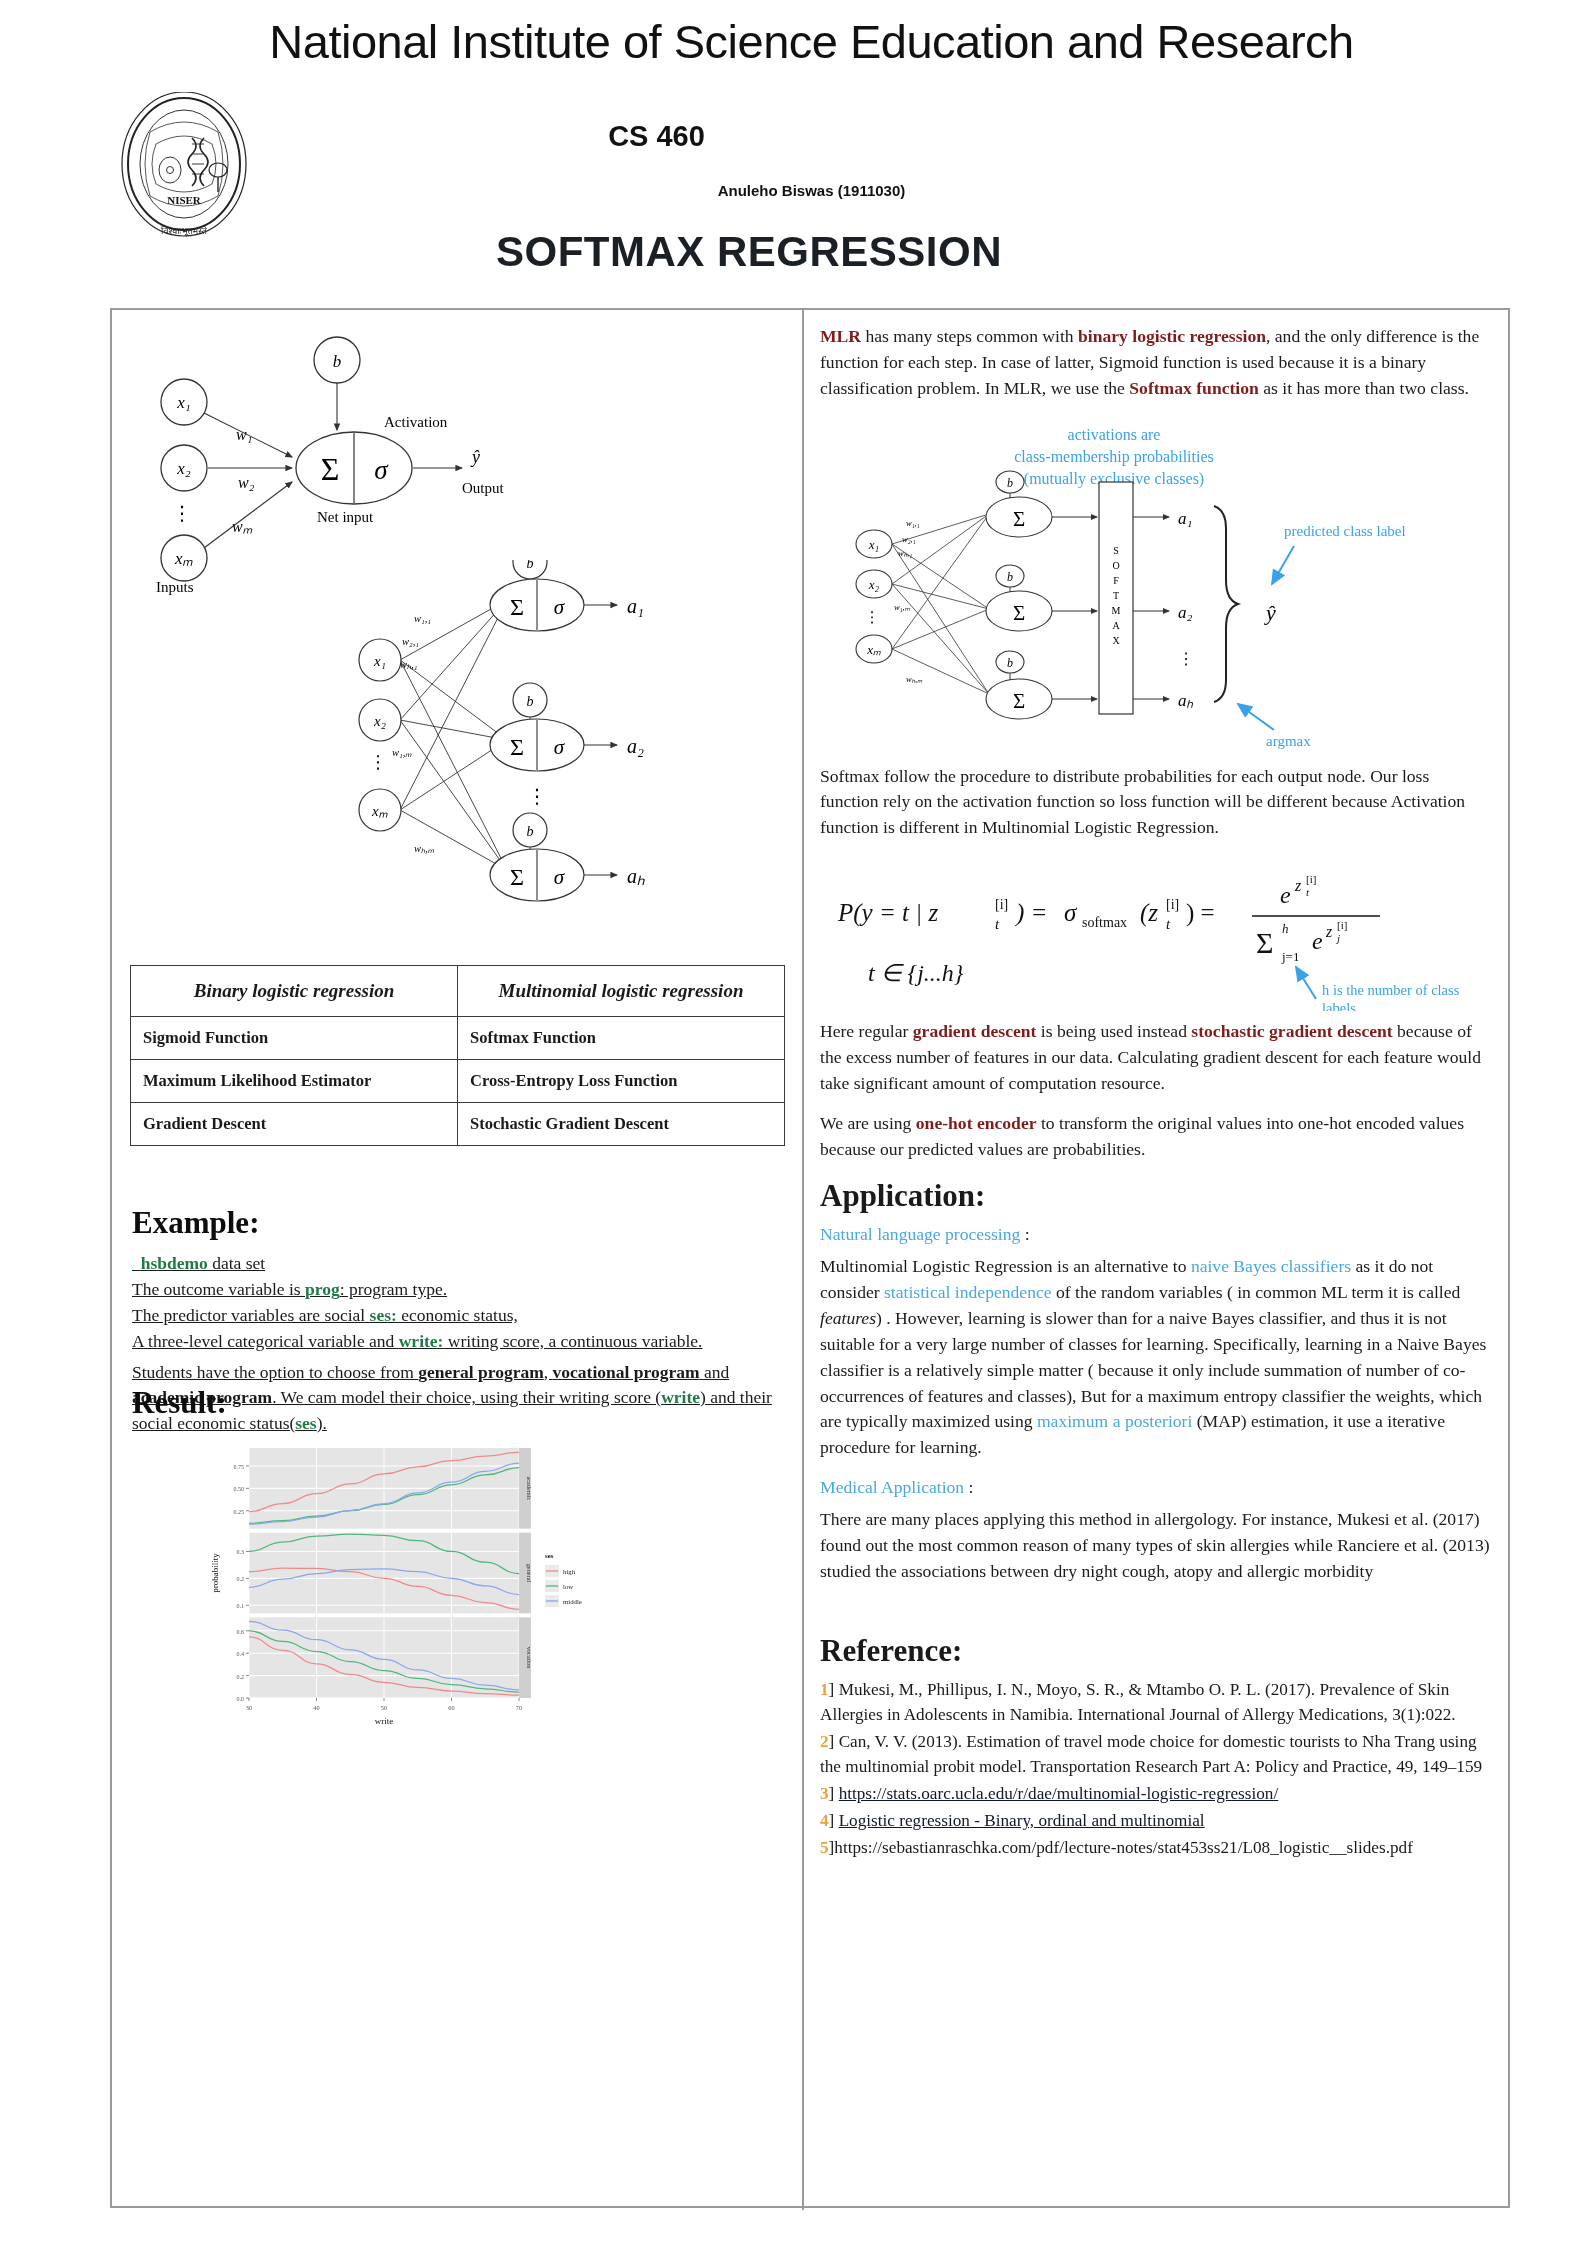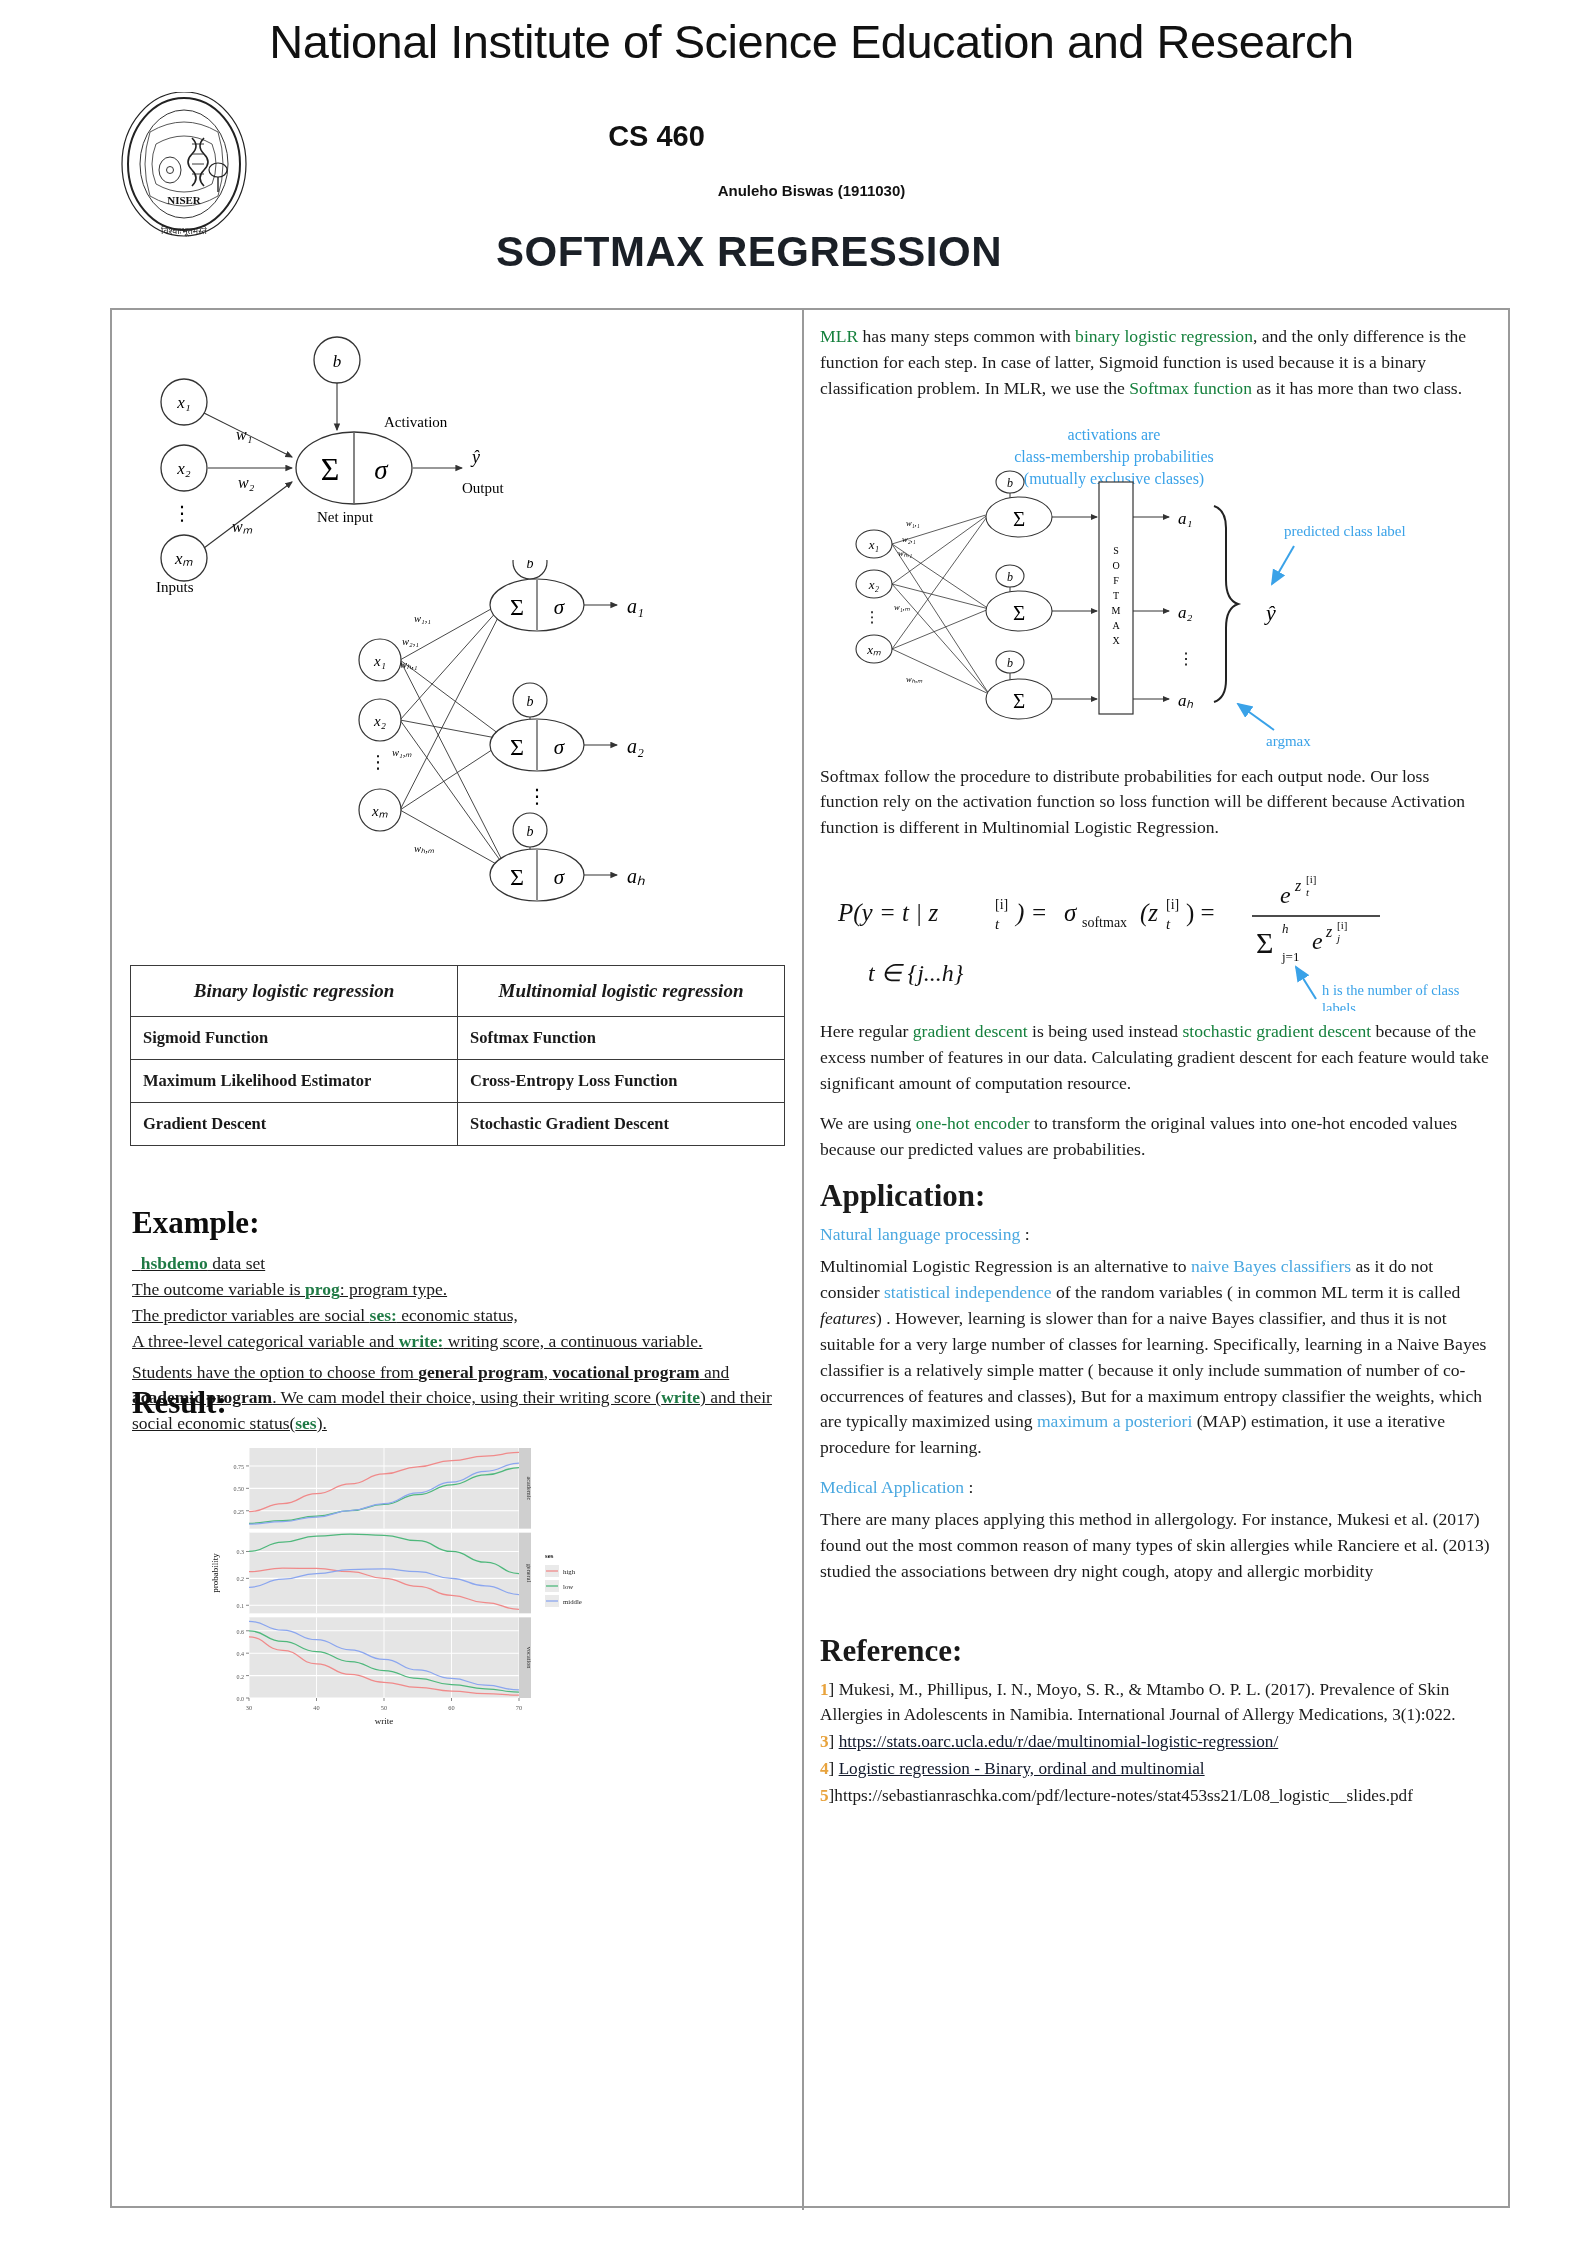--- a/index.html
+++ b/index.html
@@ -91,21 +91,21 @@
   .ex-body p.gap { margin-top:5px; }
 
   .result-block { position:absolute; left:20px; top:1075px; width:650px; }
 
   
   .chartwrap { position:absolute; left:95px; top:1130px; width:420px; height:295px; }
 
   
   .rightcol { position:absolute; left:694px; top:0; width:700px; height:1896px; padding:14px 16px 0 14px; }
   .rtext { font-size:17.6px; line-height:1.47; margin:0 0 14px 0; text-align:left; }
-  .blue { color:#15803d; font-weight:normal; }
+  .blue { color:#7f1d1d; font-weight:bold; }
   .blue-n { color:#4aa8e0; font-weight:normal; }
   .ital { font-style:italic; }
 
   .rsec-head { font-family:"Liberation Serif", serif; font-size:31px; font-weight:bold; margin:16px 0 8px 0; }
 
   .diag3 { width:672px; height:330px; margin:8px 0 6px -6px; }
 
   .formula { width:672px; height:150px; margin:6px 0 4px 0; }
 
   .refs { font-size:17.2px; line-height:1.46; }
@@ -543,19 +543,20 @@
     <p class="rtext" style="margin-bottom:6px;">
       <span class="blue-n">Medical Application</span><span> :</span>
     </p>
 
     <p class="rtext" style="margin-bottom:48px;"> There are many places applying this method in allergology. For instance,  Mukesi et al. (2017) found out the most common reason of many types of skin allergies while Ranciere et al. (2013) studied the associations between dry night cough, atopy and allergic morbidity</p>
 
     <div class="rsec-head" style="">Reference:</div>
 
     <div class="refs">
       <div style="margin-bottom:2px;"><span class="refnum">1</span><span>]</span><span> Mukesi, M., Phillipus, I. N., Moyo, S. R., &amp; Mtambo O. P. L. (2017). Prevalence of Skin Allergies in Adolescents in Namibia. International Journal of Allergy Medications, 3(1):022.</span></div>
+      <div style="margin-bottom:2px;"><span class="refnum">2</span><span>]</span><span> Can, V. V. (2013). Estimation of travel mode choice for domestic tourists to Nha Trang using the multinomial probit model. Transportation Research Part A: Policy and Practice, 49, 149–159</span></div>
       <div style="margin-bottom:2px;"><span class="refnum">3</span><span>]</span> <a class="reflink" href="#">https://stats.oarc.ucla.edu/r/dae/multinomial-logistic-regression/</a></div>
       <div style="margin-bottom:2px;"><span class="refnum">4</span><span>]</span> <a class="reflink" href="#">Logistic regression - Binary, ordinal and multinomial</a></div>
       <div><span class="refnum">5</span><span>]</span><span>https://sebastianraschka.com/pdf/lecture-notes/stat453ss21/L08_logistic__slides.pdf</span></div>
     </div>
 
   </div>
 </div>
 
 </body></html>

